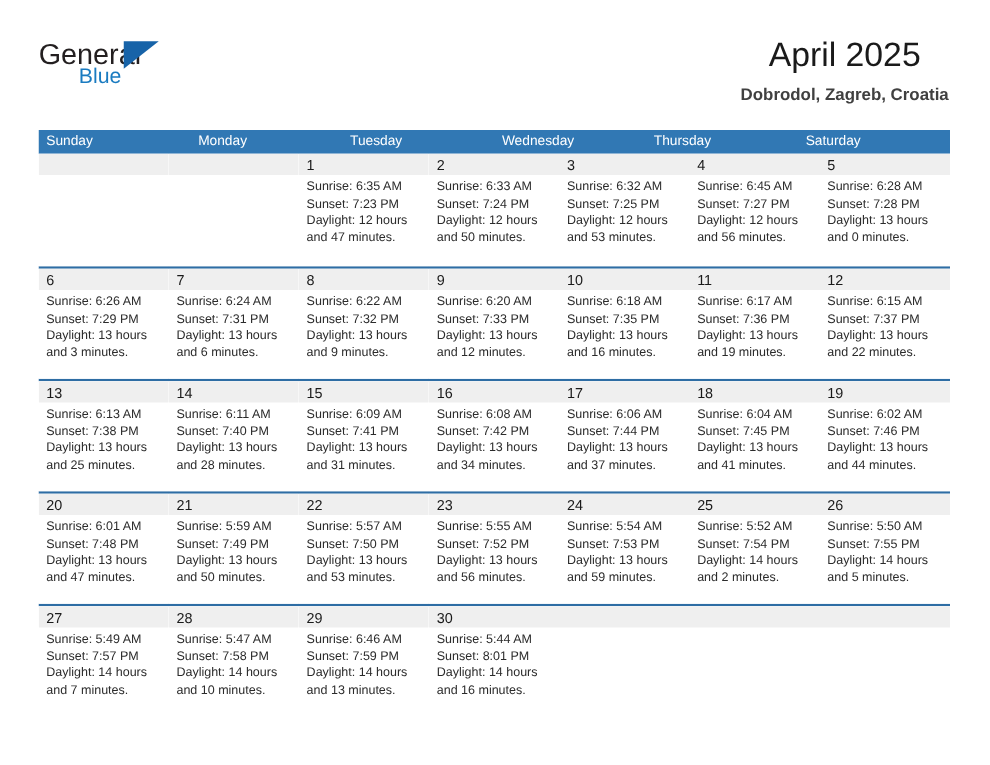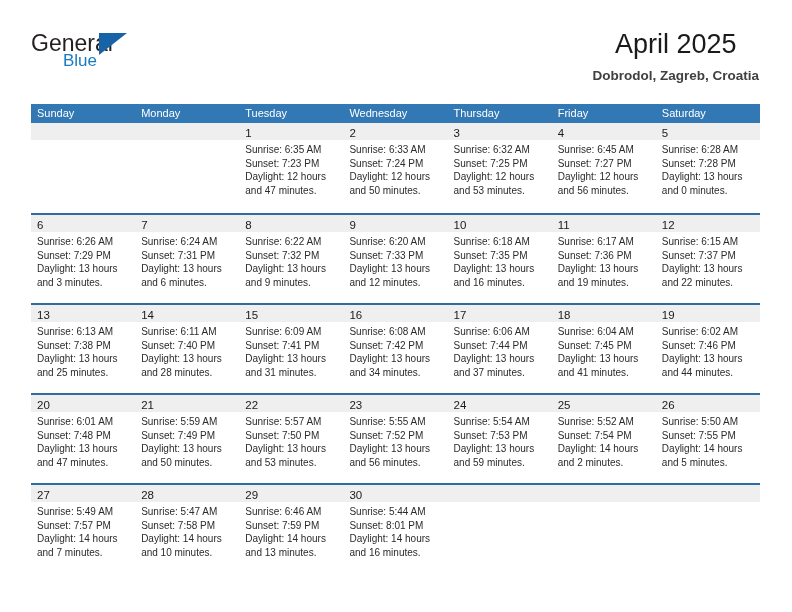--- a/index.html
+++ b/index.html
@@ -172,21 +172,20 @@
 
   </div>
 
   <div class="calendar">
     <div class="dow-row" id="dow-row">
         <div class="dow">Sunday</div>
         <div class="dow">Monday</div>
         <div class="dow">Tuesday</div>
         <div class="dow">Wednesday</div>
         <div class="dow">Thursday</div>
-        <div class="dow">Friday</div>
         <div class="dow">Saturday</div>
       </div>
     <div id="weeks-container">
         <div class="week first">
           <div class="daycell empty">
             <div class="numband"><span class="daynum"></span></div>
           </div>
           <div class="daycell empty">
             <div class="numband"><span class="daynum"></span></div>
           </div>

